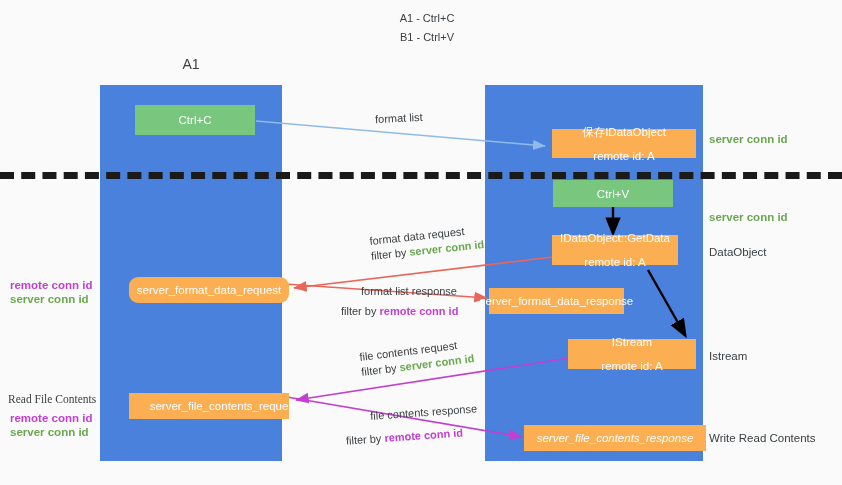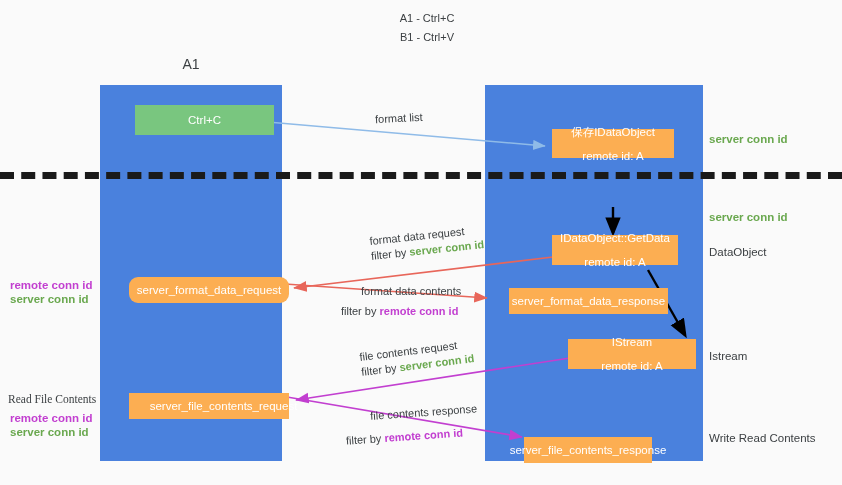--- a/index.html
+++ b/index.html
@@ -121,53 +121,56 @@
 
     <line x1="285" y1="284" x2="487" y2="298" stroke="#e8665a" stroke-width="1.7" marker-end="url(#ah-red)"></line>
 
     <line x1="648" y1="270" x2="685" y2="335" stroke="#000000" stroke-width="2.4" marker-end="url(#ah-black)"></line>
 
     <line x1="570" y1="358" x2="296" y2="400" stroke="#c23fd0" stroke-width="1.7" marker-end="url(#ah-mag)"></line>
 
     <line x1="287" y1="397" x2="522" y2="437" stroke="#c23fd0" stroke-width="1.7" marker-end="url(#ah-mag)"></line>
   </svg>
 
-  <div class="node green" style="left:135px; top:105px; width:139px; height:30px;">
+  <div class="node green" style="left:135px; top:105px; width:120px; height:30px;">
     <span>Ctrl+C</span>
   </div>
 
-  <div class="node orange" style="left:552px; top:129px; width:122px; height:29px;">
+  <div class="node orange" style="left:552px; top:129px; width:144px; height:29px;">
     <span>保存IDataObject</span>
     <span class="l2">remote id: A</span>
   </div>
 
+  <div class="node green" style="left:553px; top:180px; width:120px; height:27px;">
+    <span>Ctrl+V</span>
+  </div>
 
   <div class="node orange" style="left:552px; top:235px; width:126px; height:30px;align-items:center;">
     <span>IDataObject::GetData</span>
     <span class="l2">remote id: A</span>
   </div>
 
   <div class="node orange" style="left:568px; top:339px; width:128px; height:30px;">
     <span>IStream</span>
     <span class="l2">remote id: A</span>
   </div>
 
   <div class="node orange" style="left:129px; top:277px; width:160px; height:26px;border-radius:9px;">
     <span>server_format_data_request</span>
   </div>
 
-  <div class="node orange" style="left:509px; top:288px; width:159px; height:26px;">
+  <div class="node orange" style="left:489px; top:288px; width:135px; height:26px;">
     <span>server_format_data_response</span>
   </div>
 
   <div class="node orange" style="left:129px; top:393px; width:160px; height:26px;padding-left:33px;">
     <span>server_file_contents_request</span>
   </div>
 
-  <div class="node orange" style="left:524px; top:437px; width:128px; height:26px;">
+  <div class="node orange" style="left:524px; top:425px; width:182px; height:26px;font-style:italic;">
     <span>server_file_contents_response</span>
   </div>
 
   <div class="dashline" style="top:172px;"></div>
 
   <div class="side-label green-txt" style="left:709px; top:132px;">server conn id</div>
   <div class="side-label green-txt" style="left:709px; top:210px;">server conn id</div>
   <div class="side-label plain-txt" style="left:709px; top:245px;">DataObject</div>
   <div class="side-label plain-txt" style="left:709px; top:349px;">Istream</div>
   <div class="side-label plain-txt" style="left:709px; top:431px;">Write Read Contents</div>
@@ -183,21 +186,21 @@
   </div>
 
   <div class="edge-label" style="left:370px; top:228px; transform:rotate(-6deg);">
     <div>format data request</div>
     <div>
       <span class="f">filter by </span><span class="green-txt">server conn id</span>
     </div>
   </div>
 
   <div class="edge-label" style="left:341px; top:284px;">
-    <div style="margin-left:20px;">format data contents</div>
+    <div style="margin-left:20px;">format list response</div>
     <div style="margin-top:5px;">
       <span class="f">filter by </span><span class="purple-txt">remote conn id</span>
     </div>
   </div>
 
   <div class="edge-label" style="left:360px; top:343px; transform:rotate(-7deg);">
     <div>file contents request</div>
     <div>
       <span class="f">filter by </span><span class="green-txt">server conn id</span>
     </div>

